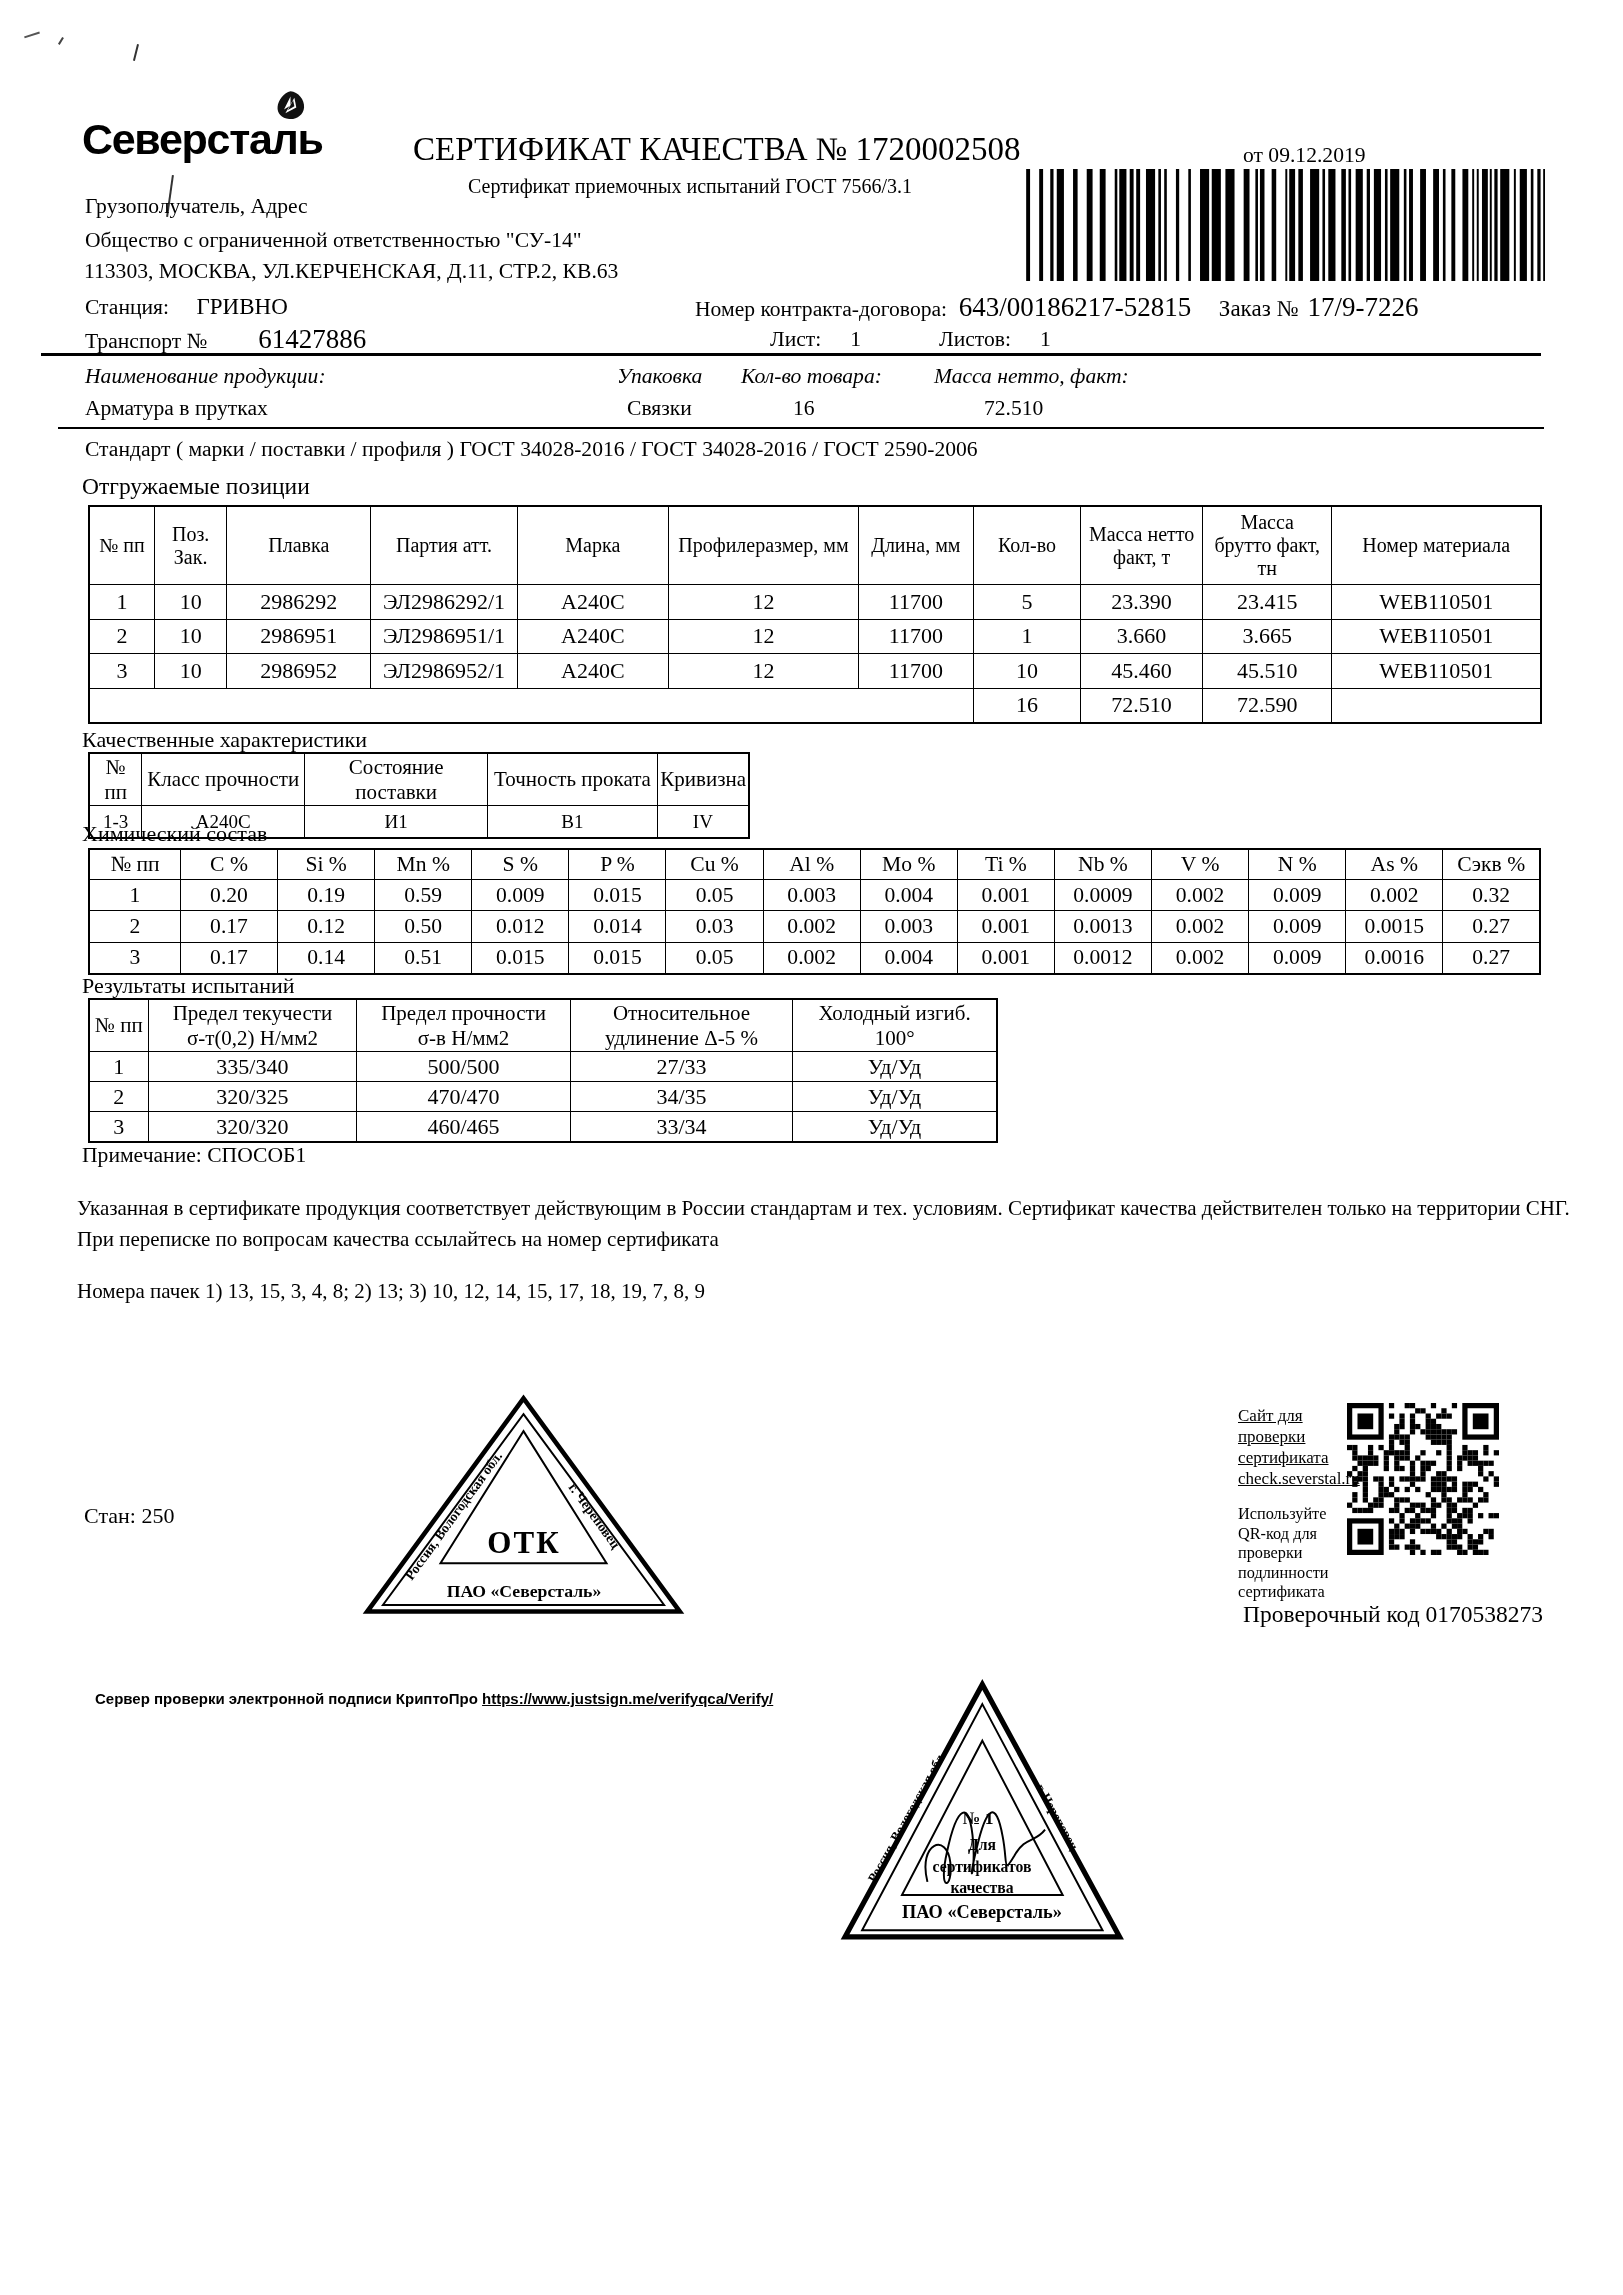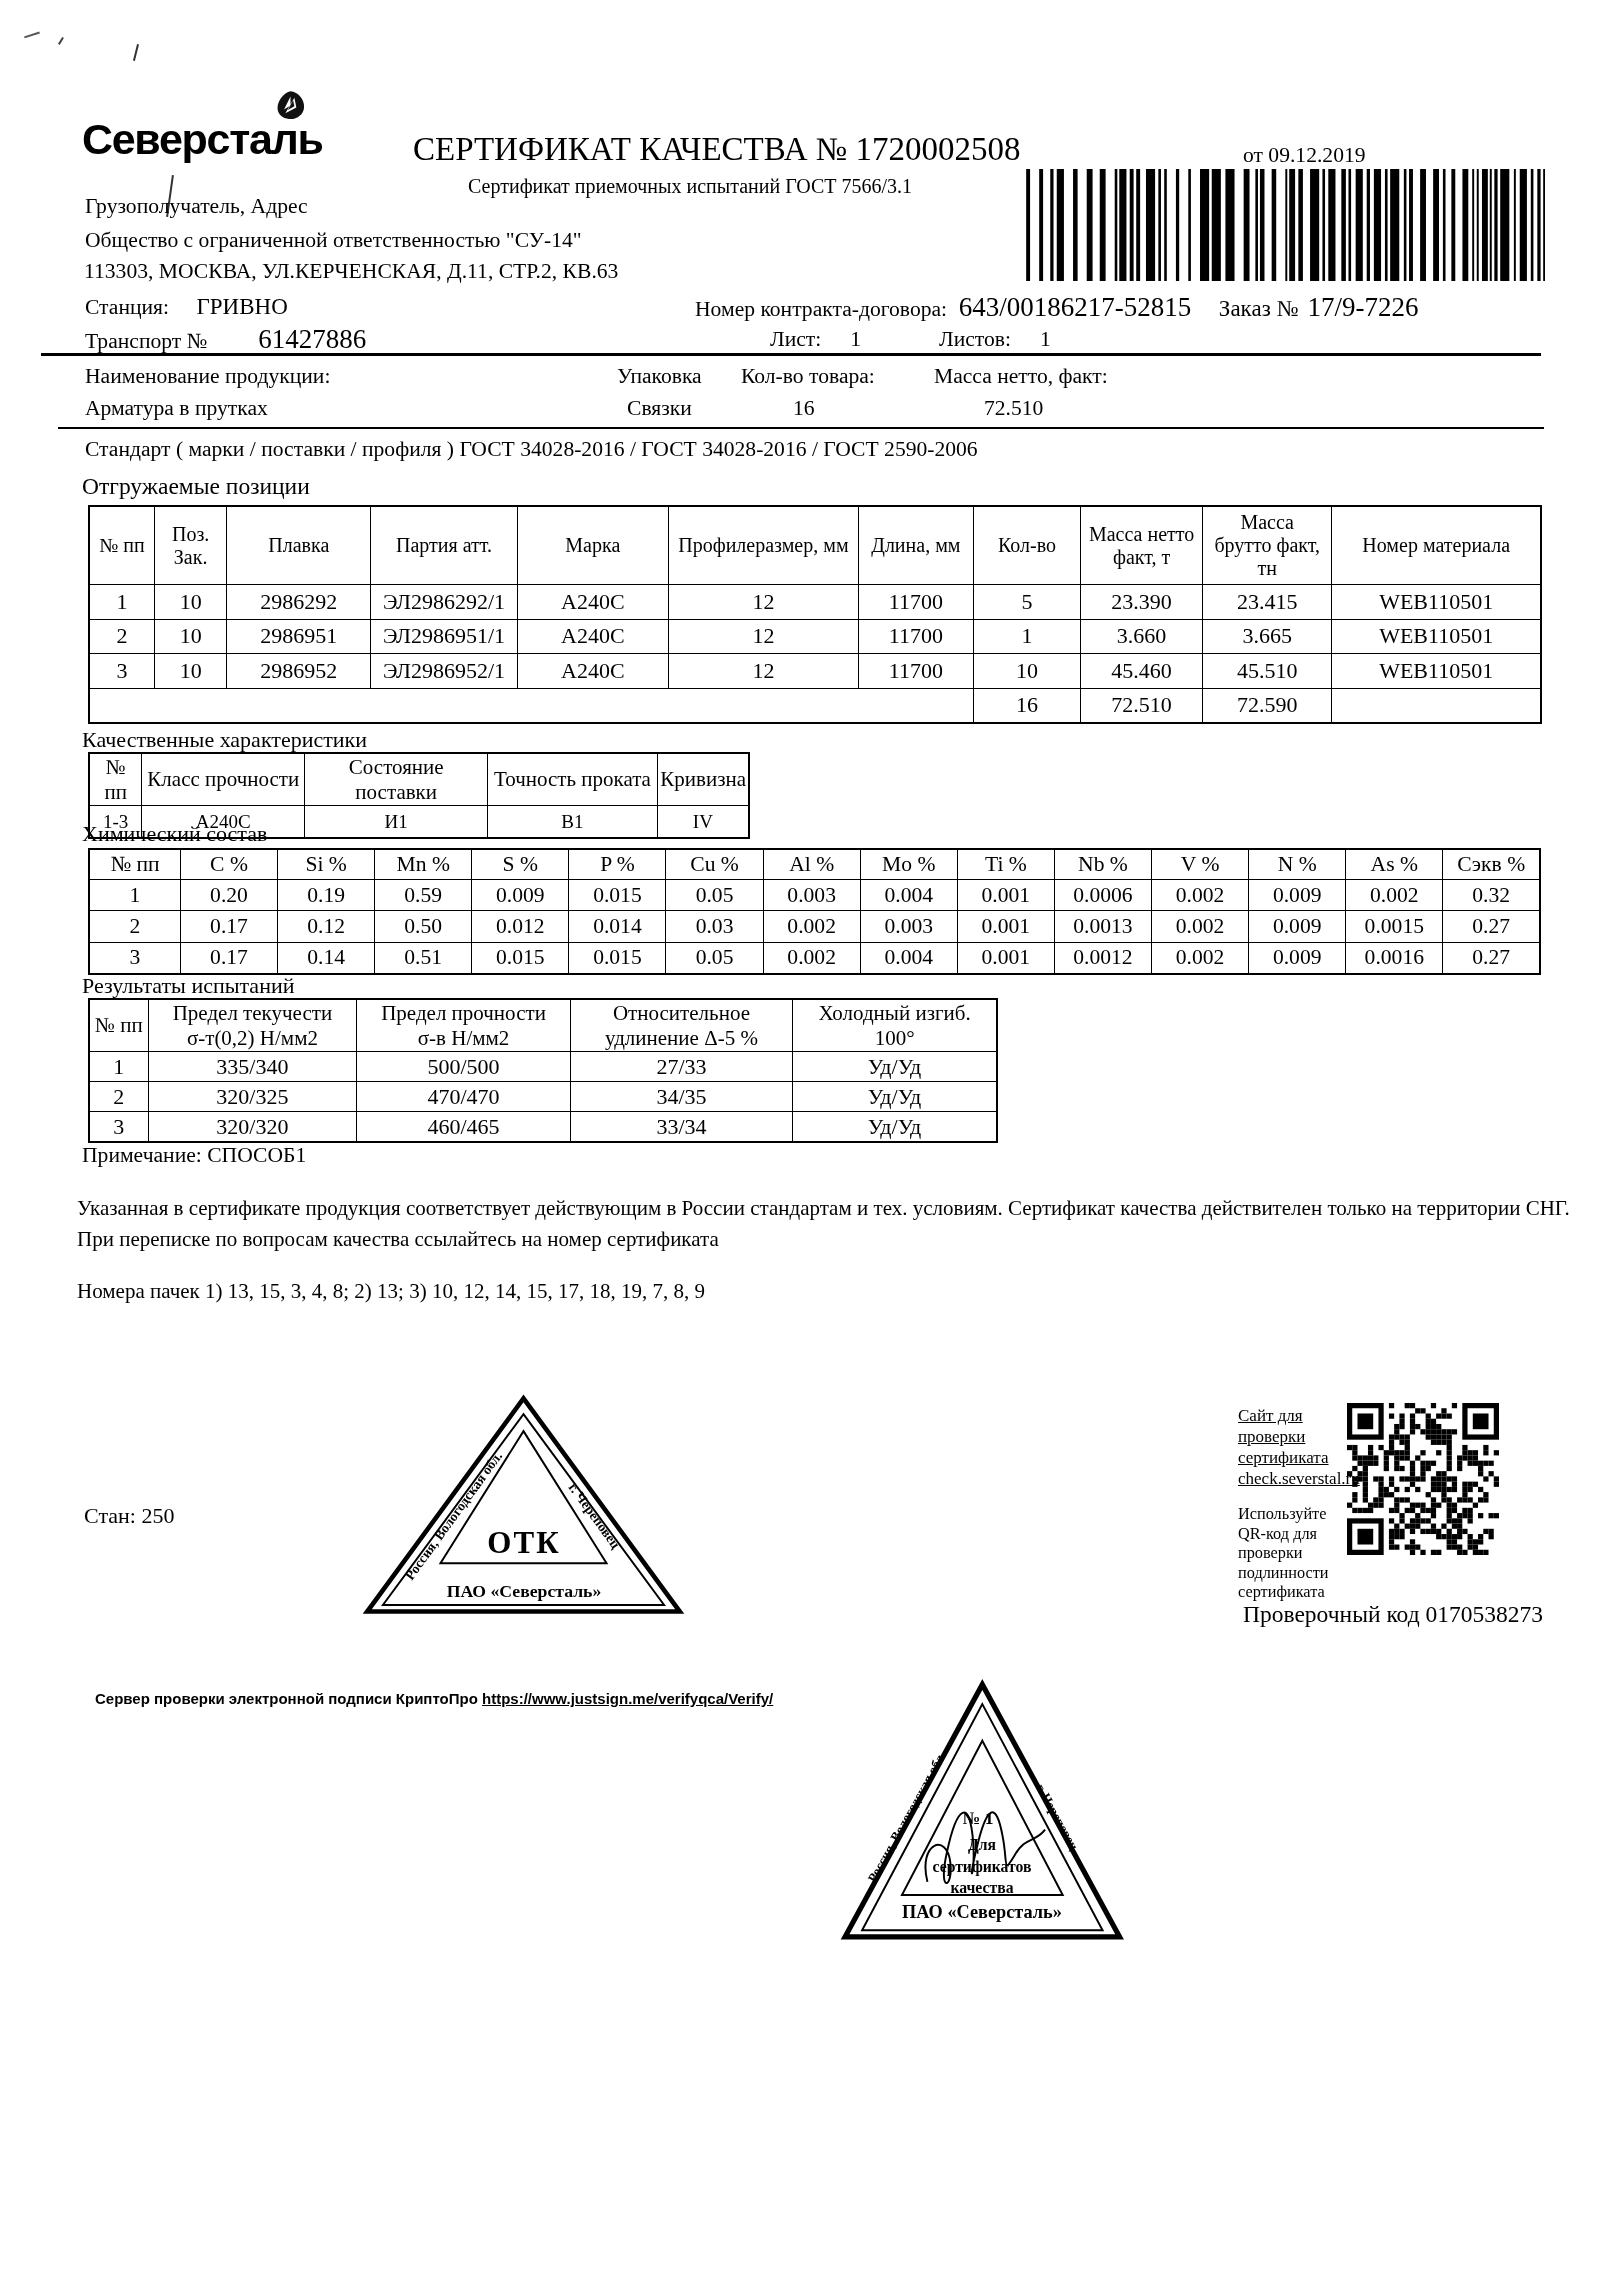--- a/index.html
+++ b/index.html
@@ -34,21 +34,21 @@
   #transport-row .val{font-size:27px;margin-left:51px;}
   #sheet-row{left:770px;top:327px;font-size:21.6px;display:flex;align-items:baseline;}
   #sheet-row .v1{margin-left:29px;}
   #sheet-row .l2{margin-left:78px;}
   #sheet-row .v2{margin-left:29px;}
 
   .rule1{left:41px;top:353px;width:1500px;height:3.3px;background:#000;}
   .rule2{left:58px;top:427px;width:1486px;height:2px;background:#000;}
 
   
-  .plabel{top:364px;font-size:21.6px;}
+  .plabel{top:364px;font-size:21.6px;font-style:italic;}
   .pval{top:396px;font-size:21.6px;}
   #standard-line{left:85px;top:437px;font-size:21.6px;}
 
   
   .sec-title{font-size:22px;}
 
   
   table.doc-table{position:absolute;border-collapse:collapse;table-layout:fixed;border:2px solid #000;}
   table.doc-table th,table.doc-table td{border:1.3px solid #000;text-align:center;vertical-align:middle;
       padding:0.7px 2.6px;font-weight:normal;white-space:pre-line;overflow:hidden;}
@@ -380,21 +380,21 @@
           <td>1</td>
           <td>0.20</td>
           <td>0.19</td>
           <td>0.59</td>
           <td>0.009</td>
           <td>0.015</td>
           <td>0.05</td>
           <td>0.003</td>
           <td>0.004</td>
           <td>0.001</td>
-          <td>0.0006</td>
+          <td>0.0009</td>
           <td>0.002</td>
           <td>0.009</td>
           <td>0.002</td>
           <td>0.32</td>
         </tr>
         <tr>
           <td>2</td>
           <td>0.17</td>
           <td>0.12</td>
           <td>0.50</td>

